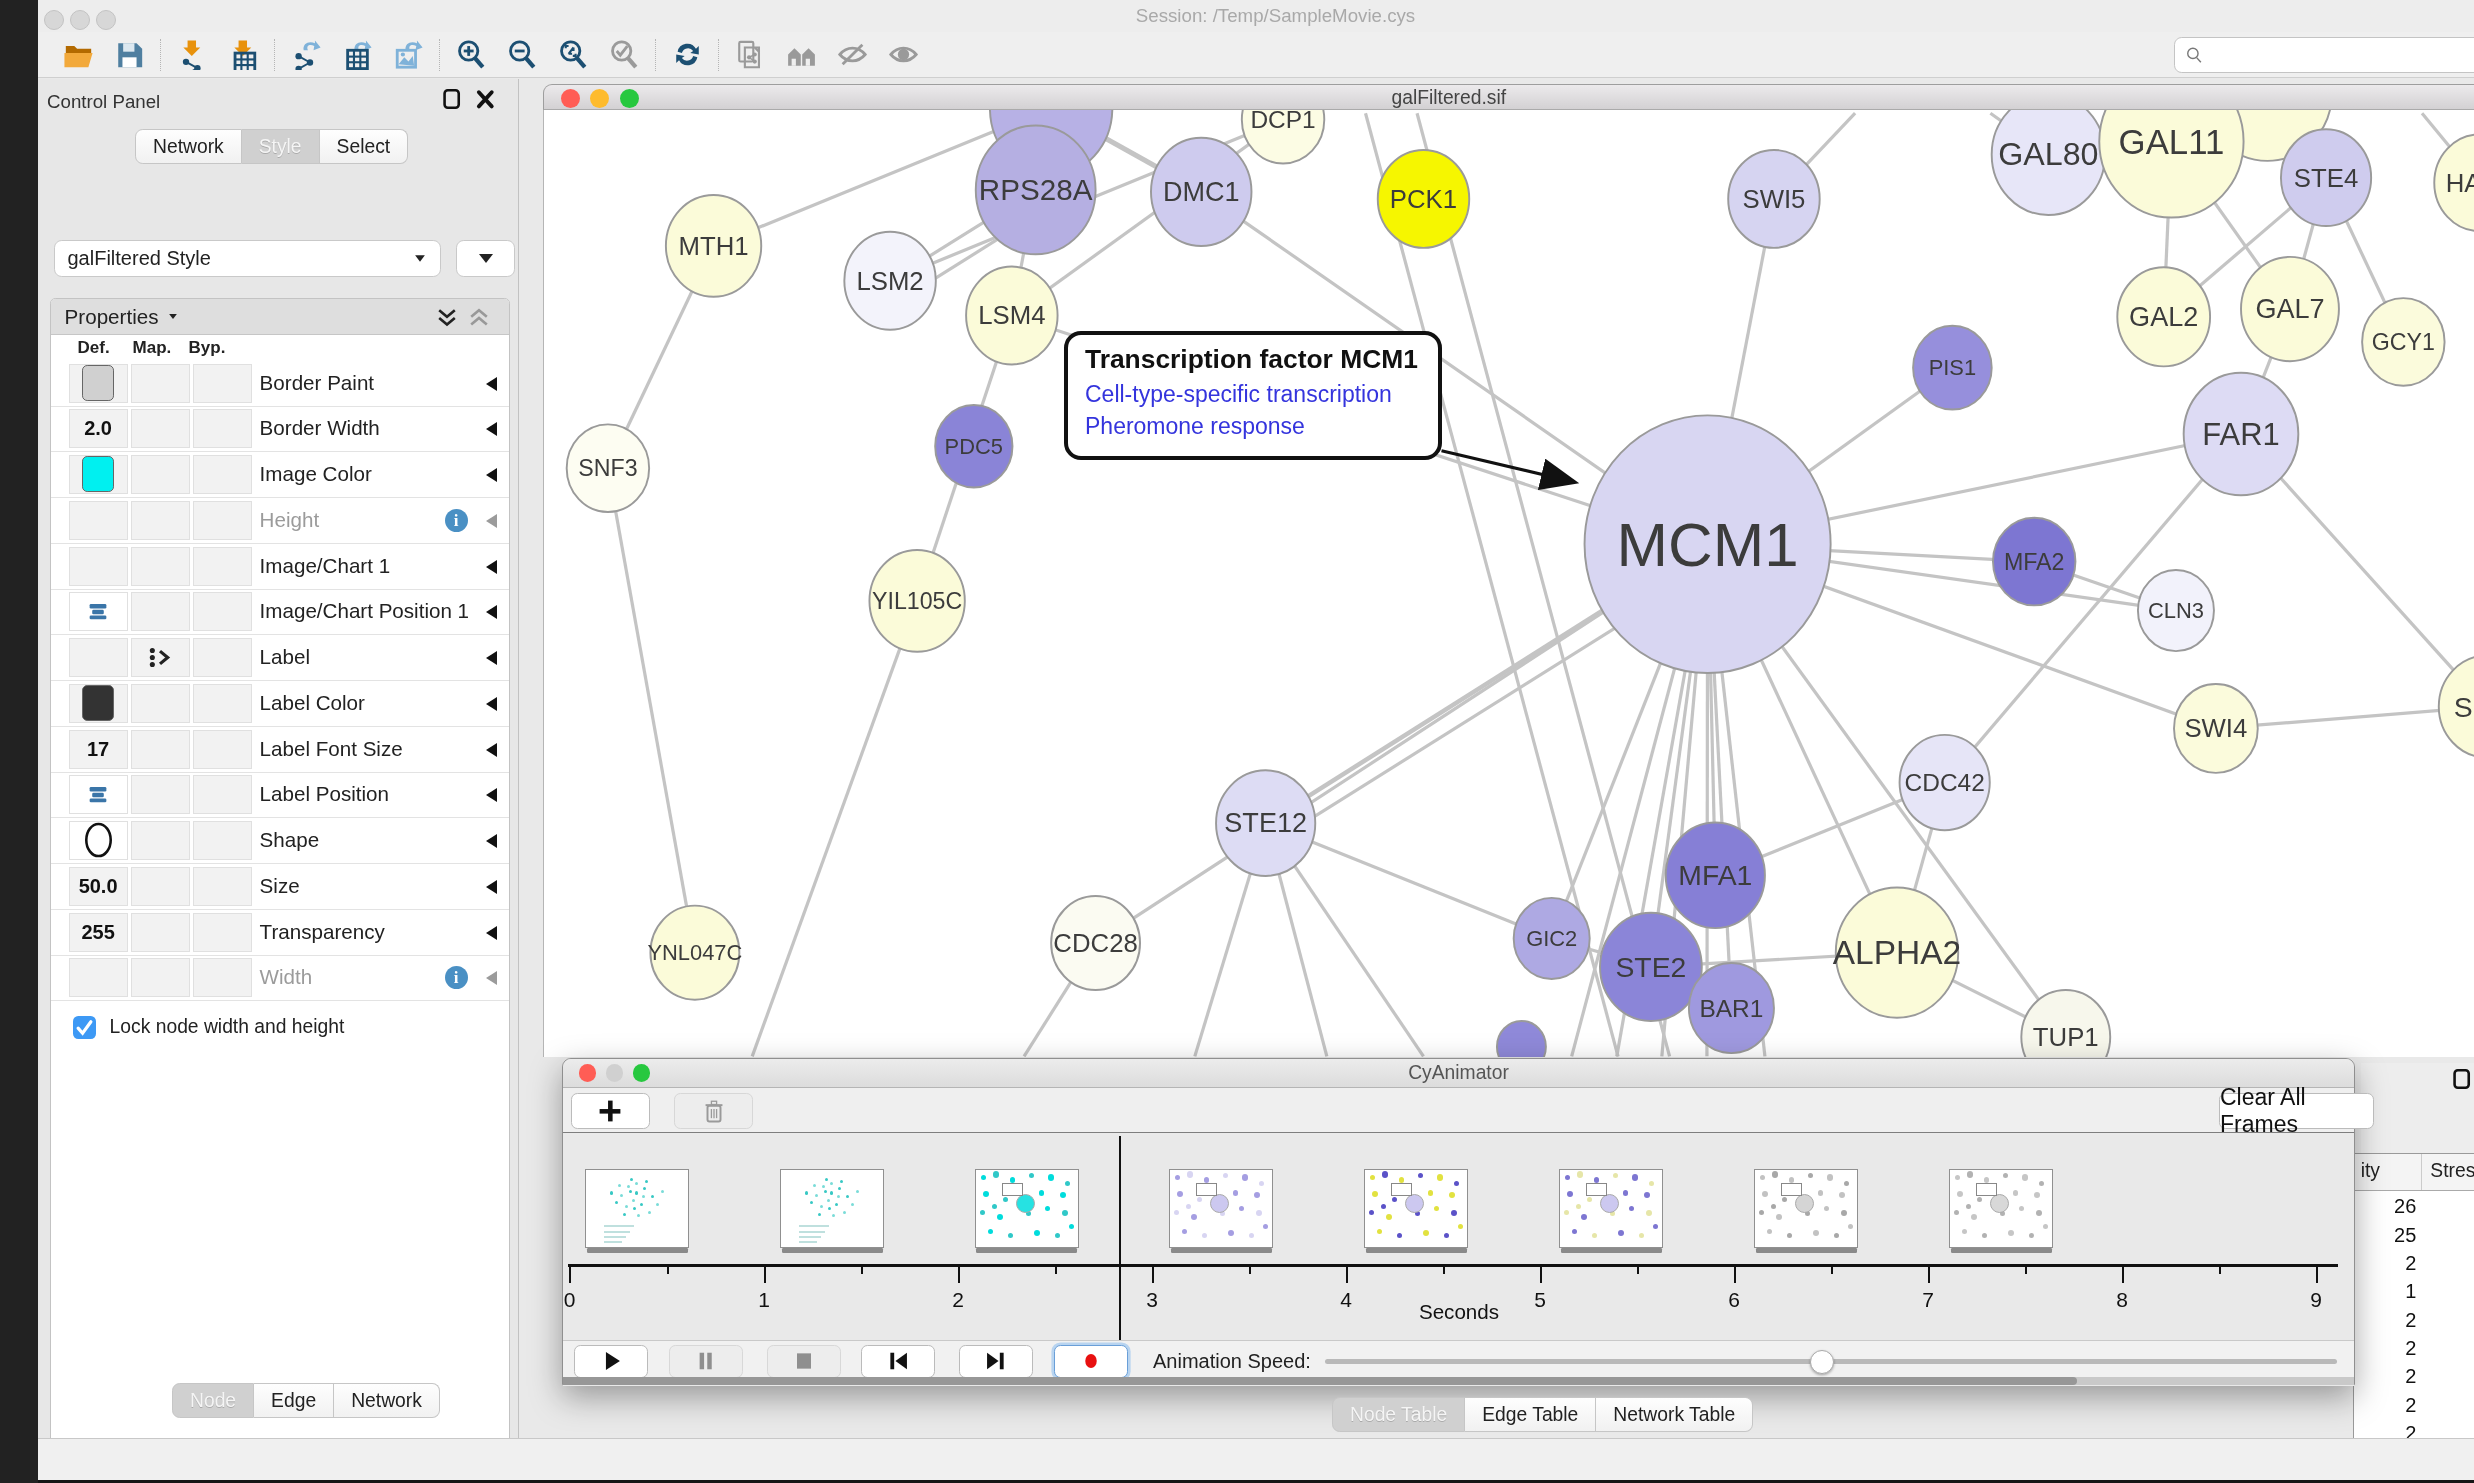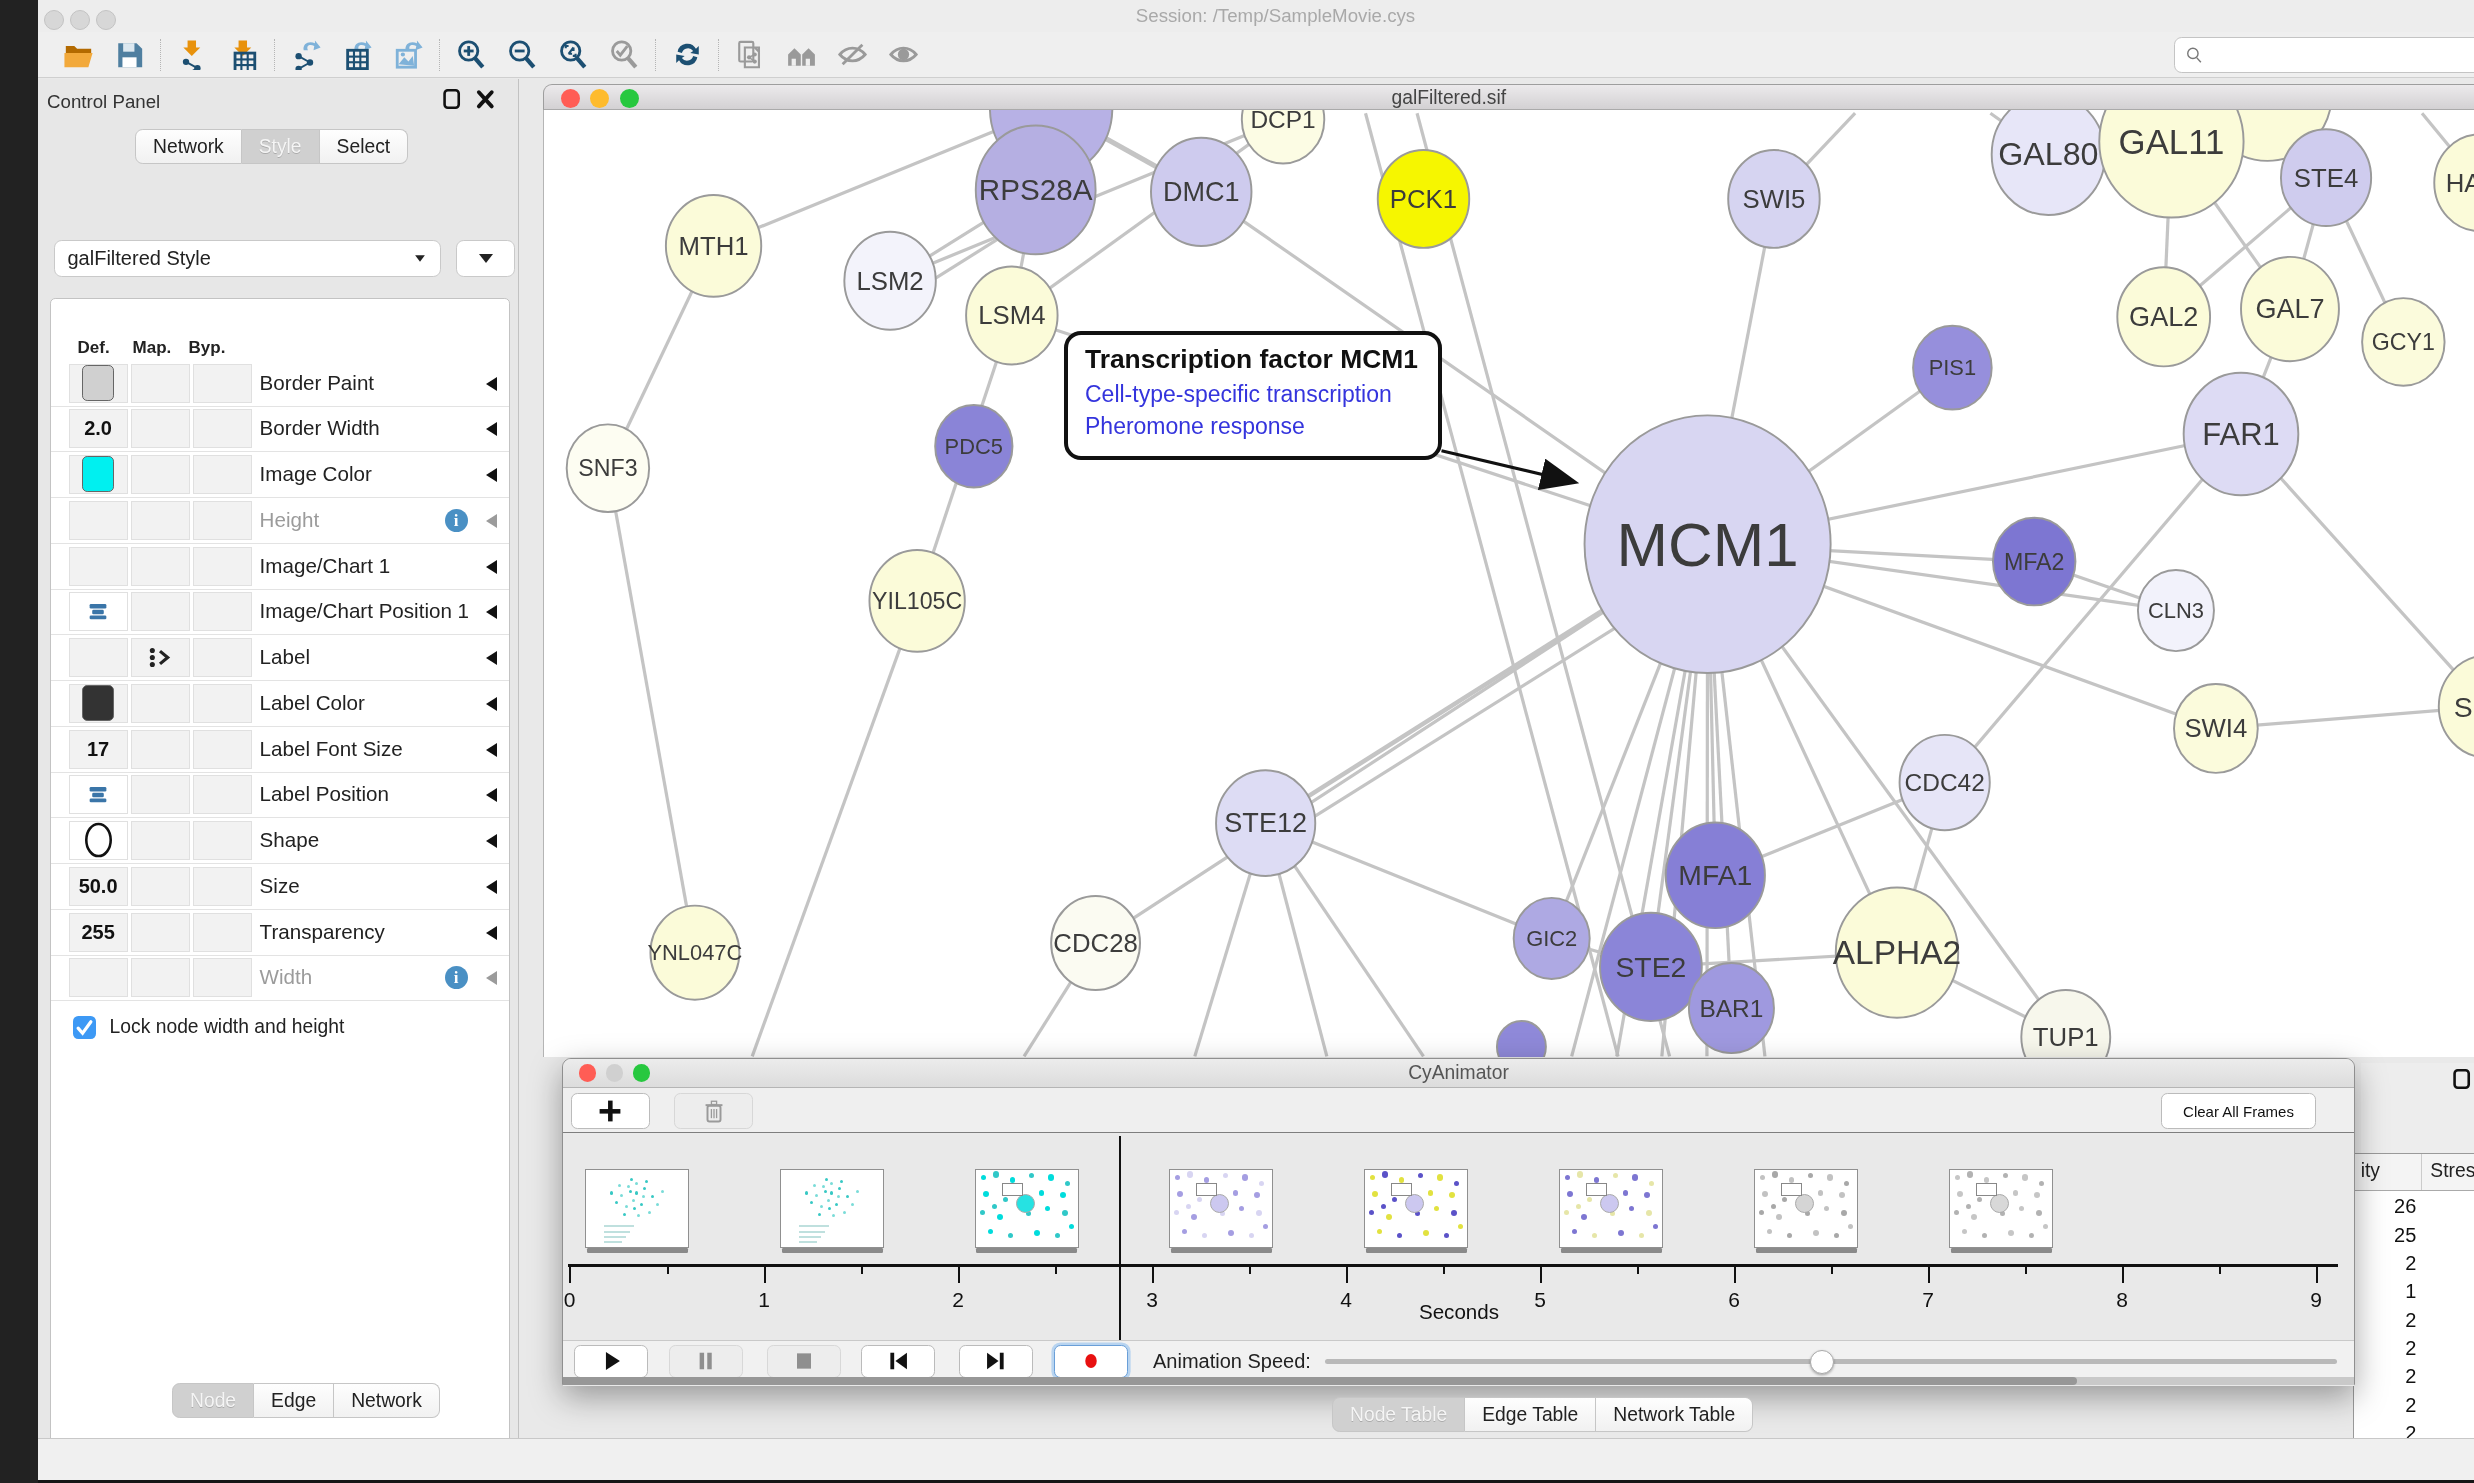--- a/index.html
+++ b/index.html
@@ -78,21 +78,21 @@
   
   #cyanimator{left:524px;top:1058px;width:1793px;height:327px;background:#eaeaea;border:0.6px solid #8f8f8f;
       border-radius:9px 9px 0 0;box-shadow:0 11.6px 32px rgba(0,0,0,.35);box-sizing:border-box;}
   #cy-titlebar{position:absolute;left:0;top:0;width:100%;height:28px;background:linear-gradient(#ececec,#dcdcdc);
       border-bottom:0.6px solid #b5b5b5;border-radius:8.4px 8.4px 0 0;}
   #cy-title{position:absolute;width:100%;text-align:center;line-height:28px;font-size:19.3px;color:#555;}
   #cy-toolbar{position:absolute;left:0;top:29px;width:100%;height:45px;background:#efefef;border-bottom:1.9px solid #7e7e7e;box-sizing:border-box;}
   .cy-btn{position:absolute;top:5.2px;height:34px;border-radius:6.4px;display:flex;align-items:center;justify-content:center;}
   #cy-add{left:7.7px;width:77px;background:#fff;border:1.3px solid #bbb;}
   #cy-trash{left:111px;width:77px;background:#ededed;border:1.3px solid #d7d7d7;}
-  #cy-clear{left:1598px;width:153px;background:#fff;border:1.3px solid #bbb;font-size:15px;color:#111;}
+  #cy-clear{left:1656px;width:153px;background:#fff;border:1.3px solid #bbb;font-size:23px;color:#111;}
   #cy-content{position:absolute;left:0;top:76px;width:100%;height:251px;background:#e9e9e9;}
   .thumb{position:absolute;top:34px;width:104px;height:79px;background:#fff;border:1.3px solid #909090;box-sizing:border-box;overflow:hidden;}
   .thumb-shadow{position:absolute;top:113px;height:5.2px;width:101px;background:#8a8a8a;border-radius:1.3px;}
   .dot{position:absolute;border-radius:50%;}
   .mini-annot{position:absolute;background:#fff;border:0.6px solid #888;}
   #playhead{position:absolute;left:579px;top:1.3px;width:1.9px;height:213px;background:#111;}
   #ruler-line{position:absolute;left:5.2px;top:129px;width:1770px;height:2.6px;background:#111;}
   .tick{position:absolute;width:1.9px;background:#111;top:131px;}
   .tick-num{position:absolute;top:153px;width:39px;margin-left:-19.3px;text-align:center;font-size:21px;color:#111;}
   #seconds-label{position:absolute;left:812px;top:165px;width:168px;text-align:center;font-size:20.6px;color:#111;}
@@ -276,20 +276,30 @@
       </div>
     <div class="abs" id="style-select">
       <span>galFiltered Style</span>
       <span class="caret" style="transform:scale(.7);"></span>
     </div>
     <div class="abs" id="style-menu-btn">
       <span class="caret"></span>
     </div>
 
     <div class="abs" id="props-box">
+      <div id="props-header">
+        <span id="props-title">Properties</span>
+        <span class="caret" style="transform:scale(.55);margin-left:7.7px;"></span>
+        <svg width="26" height="26" style="position:absolute;right:49px;top:6.4px;" viewBox="0 0 40 40">
+          <path d="M8 8 L20 18 L32 8 M8 20 L20 30 L32 20" fill="none" stroke="#222" stroke-width="4"></path>
+        </svg>
+        <svg width="26" height="26" style="position:absolute;right:17px;top:6.4px;" viewBox="0 0 40 40">
+          <path d="M8 18 L20 8 L32 18 M8 30 L20 20 L32 30" fill="none" stroke="#999" stroke-width="4"></path>
+        </svg>
+      </div>
       <div id="props-cols">
           <span style="position: absolute; left: 27px; top: 2.6px;">Def.</span>
           <span style="position: absolute; left: 82px; top: 2.6px;">Map.</span>
           <span style="position: absolute; left: 138px; top: 2.6px;">Byp.</span>
         </div>
       <div id="props-rows">
           <div class="prop-row" style="top: 61px;">
             <span class="def-cell" style="">
               <span class="swatch" style="background:#d0d0d0;"></span>
             </span>

